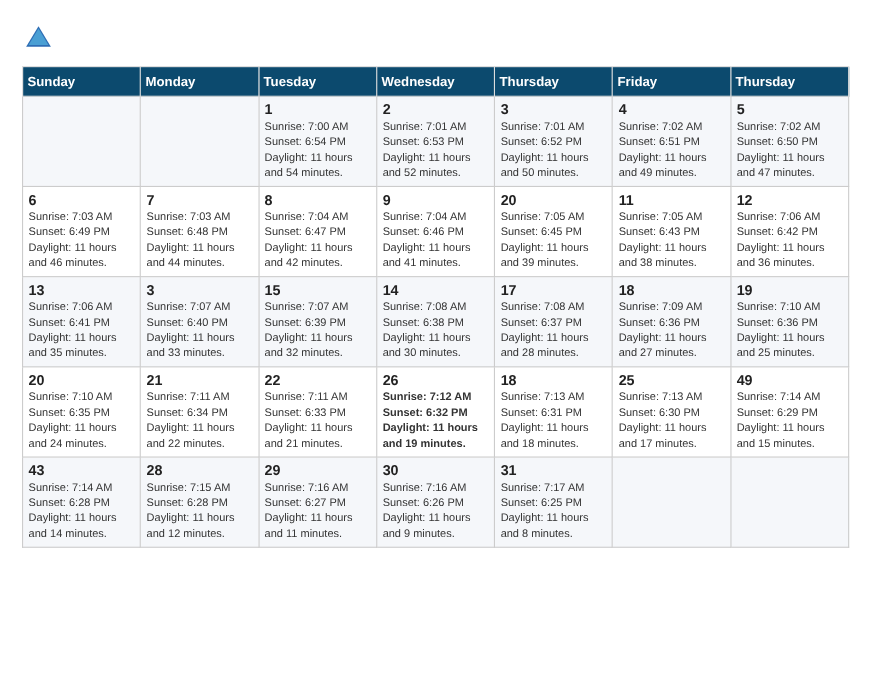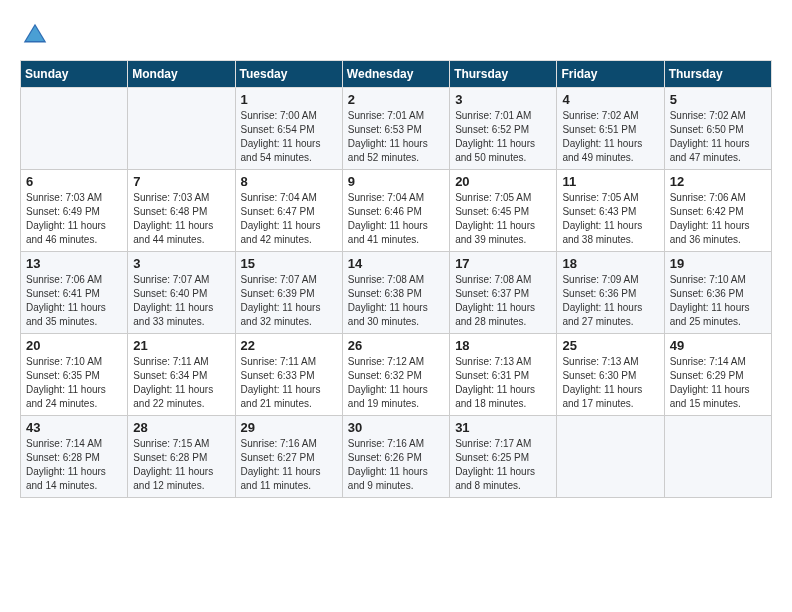--- a/index.html
+++ b/index.html
@@ -262,21 +262,21 @@
 Daylight: 11 hours and 22 minutes.</div>
         </td>
         <td>
           <span class="day-num">22</span>
           <div class="day-info" style="white-space: pre-line;">Sunrise: 7:11 AM
 Sunset: 6:33 PM
 Daylight: 11 hours and 21 minutes.</div>
         </td>
         <td>
           <span class="day-num">26</span>
-          <div class="day-info" style="white-space: pre-line;">Sunrise: 7:12 AM
+          <div class="day-info" style="white-space: pre-line; font-weight: bold;">Sunrise: 7:12 AM
 Sunset: 6:32 PM
 Daylight: 11 hours and 19 minutes.</div>
         </td>
         <td>
           <span class="day-num">18</span>
           <div class="day-info" style="white-space: pre-line;">Sunrise: 7:13 AM
 Sunset: 6:31 PM
 Daylight: 11 hours and 18 minutes.</div>
         </td>
         <td>

